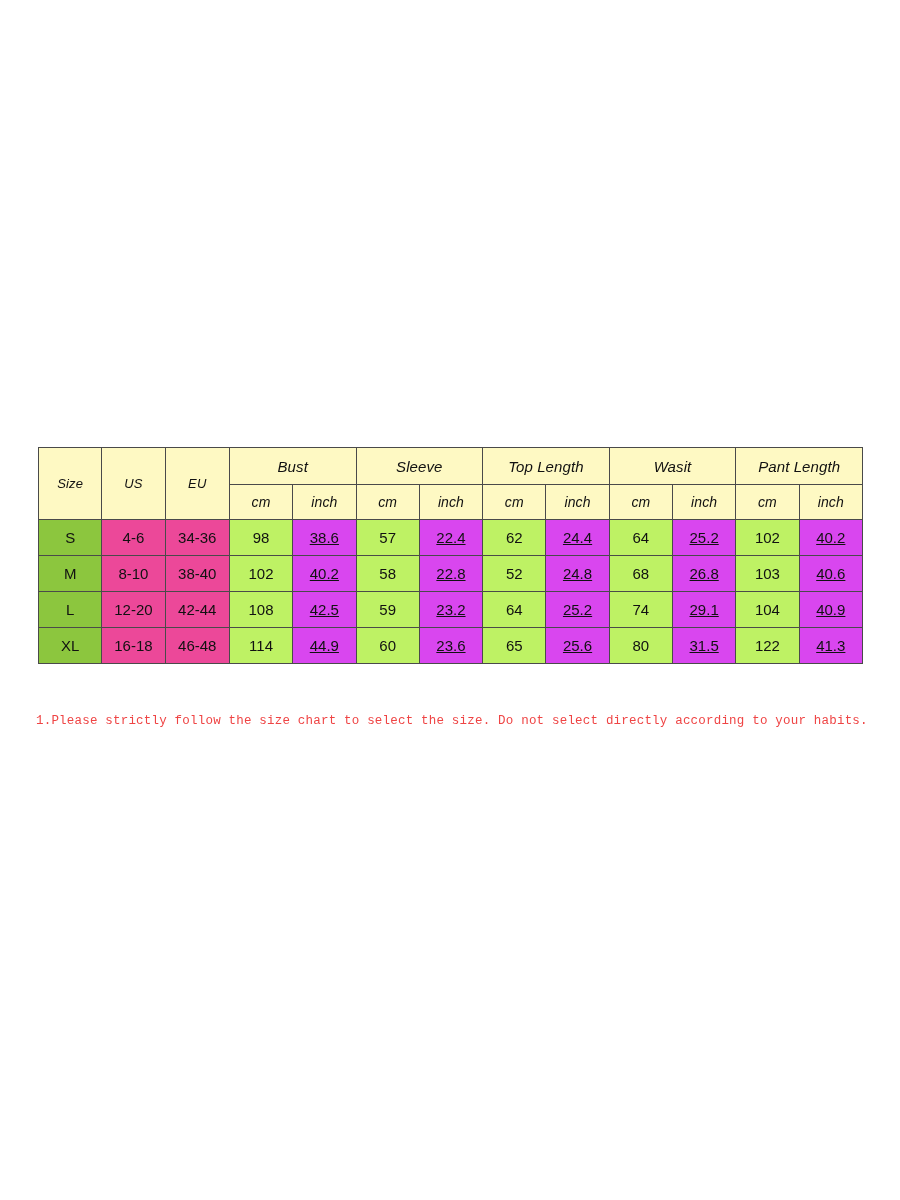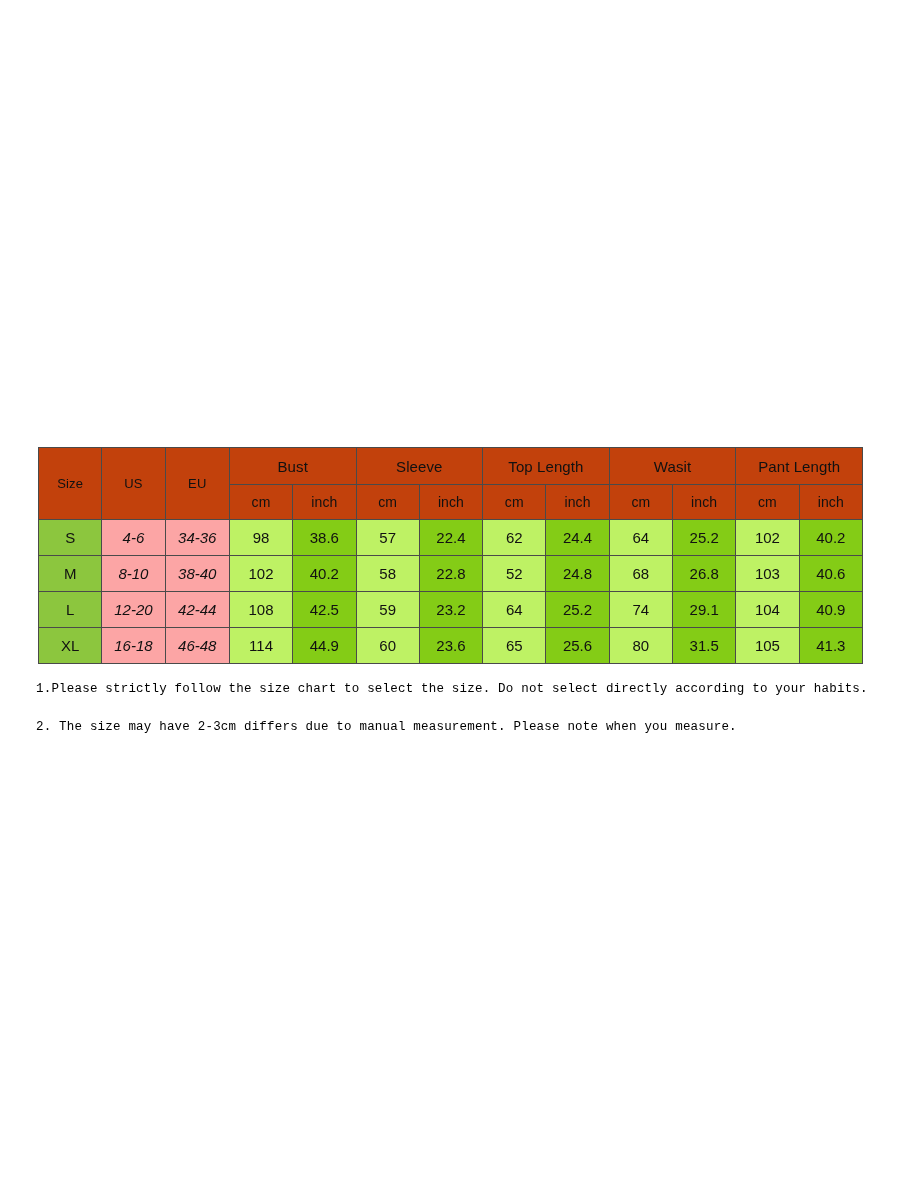--- a/index.html
+++ b/index.html
@@ -36,23 +36,24 @@
     text-align: center;
     vertical-align: middle;
     font-family: "Liberation Sans", sans-serif;
     font-weight: normal;
     color: #111111;
     padding: 0;
   }
 
   
   thead th {
-    background: #c2410c;
+    background: #fef9c3;
     font-size: 15px;
     letter-spacing: 0.1px;
+    font-style: italic;
   }
   th.corner-head {
     height: 70px;
     font-size: 13px;
   }
   th.group-head {
     height: 36px;
     font-size: 15px;
   }
   th.unit-head {
@@ -66,51 +67,52 @@
   }
   tbody td {
     font-size: 15px;
     background: #ffffff;
     height: 35px;
   }
   td.c-size {
     background: #8cc63e;
   }
   td.c-usеu, td.c-useu {
-    background: #fca5a5;
-    font-style: italic;
+    background: #ec4899;
   }
   td.c-cm {
     background: #bef264;
   }
   td.c-inch {
-    background: #84cc16;
+    background: #d946ef;
+    text-decoration: underline;
   }
 
   
   col.w-size  { width: 63px; }
   col.w-us    { width: 63px; }
   col.w-eu    { width: 64px; }
   col.w-cm    { width: 63px; }
   col.w-inch  { width: 63px; }
 
   
   #notes {
     position: absolute;
     left: 36px;
     top: 681px;
     width: 830px;
   }
   .note-line {
     font-family: "Liberation Mono", "DejaVu Sans Mono", monospace;
     font-size: 12.5px;
-    color: #000000;
+    color: #ef4444;
     letter-spacing: 0.2px;
     line-height: 16px;
     white-space: nowrap;
+    margin-top: 32px;
   }
   .note-line.first { margin-bottom: 22px; }
 </style>
 </head>
 <body>
 
 <div id="size-chart-block">
   <table class="size-table">
     <colgroup>
       <col class="w-size">
@@ -202,23 +204,22 @@
         <td class="c-useu">16-18</td>
         <td class="c-useu">46-48</td>
         <td class="c-cm">114</td>
         <td class="c-inch">44.9</td>
         <td class="c-cm">60</td>
         <td class="c-inch">23.6</td>
         <td class="c-cm">65</td>
         <td class="c-inch">25.6</td>
         <td class="c-cm">80</td>
         <td class="c-inch">31.5</td>
-        <td class="c-cm">105</td>
+        <td class="c-cm">122</td>
         <td class="c-inch">41.3</td>
       </tr>
     </tbody>
   </table>
 </div>
 
 <div id="notes">
   <div class="note-line first">1.Please strictly follow the size chart to select the size. Do not select directly according to your habits.</div>
-  <div class="note-line">2. The size may have 2-3cm differs due to manual measurement. Please note when you measure.</div>
 </div>
 
 </body></html>

